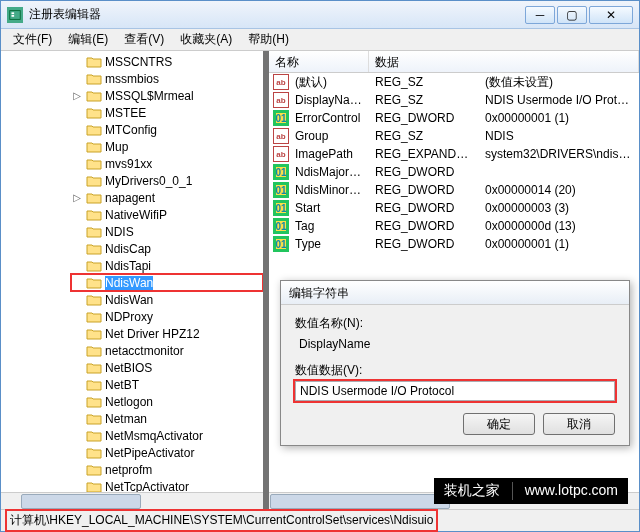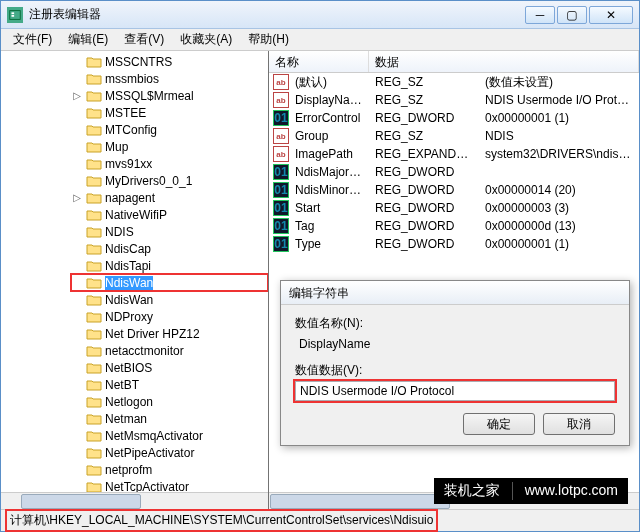--- a/index.html
+++ b/index.html
@@ -8,41 +8,41 @@
 .titlebar { height: 28px; background: linear-gradient(#f0f4fb, #d7e6f7); border-bottom: 1px solid #a8c4e4; display: flex; align-items: center; padding: 0 6px; }
 .titlebar-icon { width: 16px; height: 16px; background: #4a8; margin-right: 6px; display: inline-flex; align-items: center; justify-content: center; }
 .titlebar-icon svg { width: 14px; height: 14px; }
 .title-text { flex: 1; font-size: 12px; color: #000; }
 .win-controls { display: flex; gap: 0; }
 .win-btn { width: 30px; height: 18px; border: 1px solid #7da7d9; background: linear-gradient(#f5faff, #d0e4f8); display: flex; align-items: center; justify-content: center; font-family: sans-serif; border-radius: 2px; margin-left: 2px; cursor: pointer; }
 .win-btn.close { width: 44px; }
 .menubar { height: 22px; background: #f0f0f0; border-bottom: 1px solid #ccc; display: flex; align-items: center; padding: 0 4px; }
 .menu-item { padding: 2px 8px; cursor: pointer; }
 .content { flex: 1; display: flex; overflow: hidden; }
-.tree-pane { width: 268px; border-right: 1px solid #737373; overflow-y: auto; overflow-x: hidden; background: #fff; padding: 2px 0; position: relative; text-align: center; }
+.tree-pane { width: 268px; border-right: 6px solid #737373; overflow-y: auto; overflow-x: hidden; background: #fff; padding: 2px 0; position: relative; text-align: center; }
 .tree-inner { padding-left: 70px; }
 .tree-node { display: flex; align-items: center; height: 17px; white-space: nowrap; cursor: pointer; }
 .tree-node .expander { width: 12px; display: inline-flex; align-items: center; justify-content: center; color: #666; font-size: 10px; }
 .folder-icon { width: 16px; height: 14px; margin: 0 3px; display: inline-flex; }
 .folder-icon svg { width: 16px; height: 14px; }
 .tree-label { font-size: 12px; }
 .tree-node.selected .tree-label { background: #3399ff; color: #fff; }
 .tree-node.highlighted { outline: 2px solid #e33; outline-offset: -1px; }
 .list-pane { flex: 1; display: flex; flex-direction: column; overflow: hidden; }
 .list-header { display: flex; height: 22px; background: linear-gradient(#fff, #eef3fa); border-bottom: 1px solid #ccc; }
 .list-header-cell { padding: 3px 6px; border-right: 1px solid #ddd; font-size: 12px; }
 .col-name { width: 100px; }
 .col-type { width: 110px; }
 .col-data { flex: 1; }
 .list-rows { flex: 1; overflow: hidden; }
 .list-row { display: flex; height: 18px; align-items: center; cursor: pointer; }
 .list-cell { padding: 0 6px; font-size: 12px; white-space: nowrap; overflow: hidden; text-overflow: ellipsis; }
 .value-icon { width: 16px; height: 16px; margin-left: 4px; flex-shrink: 0; display: inline-flex; align-items: center; justify-content: center; }
 .value-icon.str { background: #fff; border: 1px solid #b44; color: #b44; font-size: 8px; font-weight: bold; }
-.value-icon.bin { background: #0f172a; border: 1px solid #22c55e; color: #18a; font-size: 12px; font-weight: bold; }
+.value-icon.bin { background: #fde047; border: 3px solid #22c55e; color: #18a; font-size: 10px; font-weight: bold; }
 .scroll-h { height: 17px; background: #f0f0f0; border-top: 1px solid #ccc; position: relative; }
 .scroll-thumb { position: absolute; height: 15px; top: 1px; background: #ccd8e8; border: 1px solid #9ab; border-radius: 2px; }
 .statusbar { height: 22px; background: #f0f0f0; border-top: 1px solid #ccc; display: flex; align-items: center; padding: 0 6px; font-size: 12px; }
 .status-path { outline: 2px solid #e33; padding: 1px 3px; }
 .dialog { position: absolute; left: 280px; top: 280px; width: 350px; background: #f0f0f0; border: 1px solid #888; box-shadow: 2px 2px 8px rgba(0,0,0,0.3); }
 .dialog-title { height: 24px; background: linear-gradient(#fff, #e8eef6); border-bottom: 1px solid #ccc; padding: 4px 8px; font-size: 12px; }
 .dialog-body { padding: 10px 14px; }
 .dialog-label { display: block; margin-bottom: 2px; font-size: 12px; }
 .dialog-field { width: 100%; height: 20px; border: 1px solid #abadb3; padding: 2px 4px; font-size: 12px; margin-bottom: 8px; background: #fff; font-family: inherit; }
 .dialog-field.readonly { background: #f0f0f0; border: none; }

